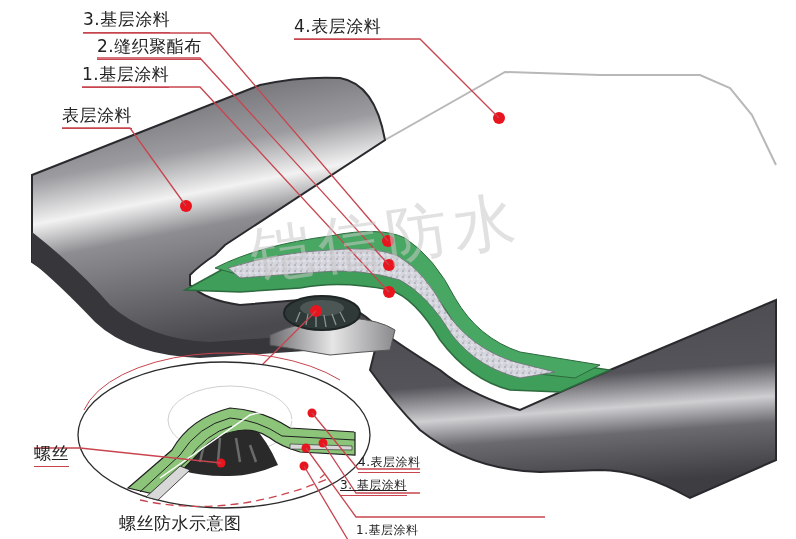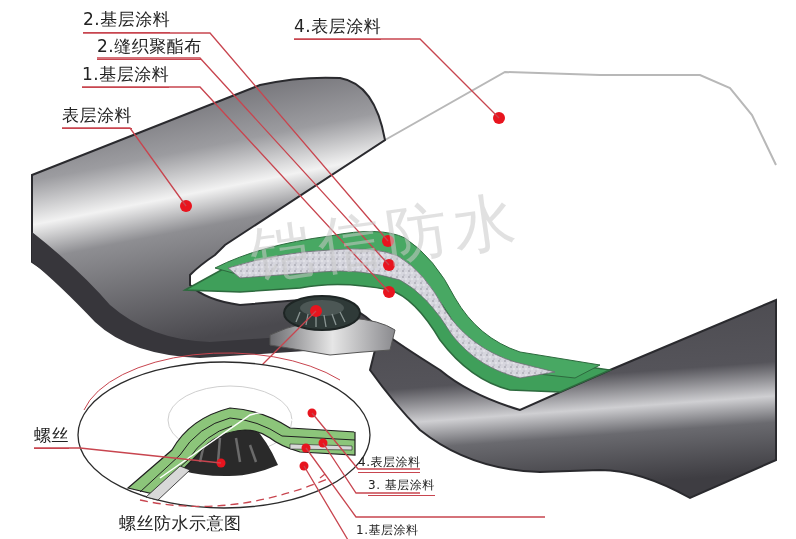--- a/index.html
+++ b/index.html
@@ -123,25 +123,25 @@
       <polyline points="312,413 358,469 420,469"></polyline>
       <polyline points="323,443 356,493 420,493"></polyline>
       <polyline points="306,448 356,517 545,517"></polyline>
       <polyline points="304,466 348,540 422,540"></polyline>
       <line x1="320" y1="478" x2="325" y2="474"></line>
     </g>
   </svg>
 
   <div class="watermark" style="left:250px; top:196px;">铠信防水</div>
 
-  <div class="lbl lbl-lg underline-red" style="left:83px; top:8px;">2.基层涂料</div>
+  <div class="lbl lbl-lg underline-red" style="left:83px; top:8px;">3.基层涂料</div>
   <div class="lbl lbl-lg underline-red" style="left:97px; top:35px;text-align:right;">2.缝织聚酯布</div>
   <div class="lbl lbl-lg underline-red" style="left:82px; top:63px;">1.基层涂料</div>
   <div class="lbl lbl-lg underline-red" style="left:62px; top:104px;">表层涂料</div>
   <div class="lbl lbl-lg underline-red" style="left:294px; top:15px;">4.表层涂料</div>
 
-  <div class="lbl lbl-lg underline-red" style="left:34px; top:424px;">螺丝</div>
+  <div class="lbl lbl-lg underline-red" style="left:34px; top:442px;">螺丝</div>
   <div class="lbl lbl-sm underline-red" style="left:358px; top:454px;">4.表层涂料</div>
-  <div class="lbl lbl-sm underline-red" style="left:368px; top:477px;">3. 基层涂料</div>
+  <div class="lbl lbl-sm underline-red" style="left:340px; top:477px;text-decoration:underline;">3. 基层涂料</div>
   <div class="lbl lbl-sm underline-red" style="left:356px; top:522px;">1.基层涂料</div>
 
   <div class="lbl title-ul" style="left:119px; top:512px;">螺丝防水示意图</div>
 </div>
 
 </body></html>

